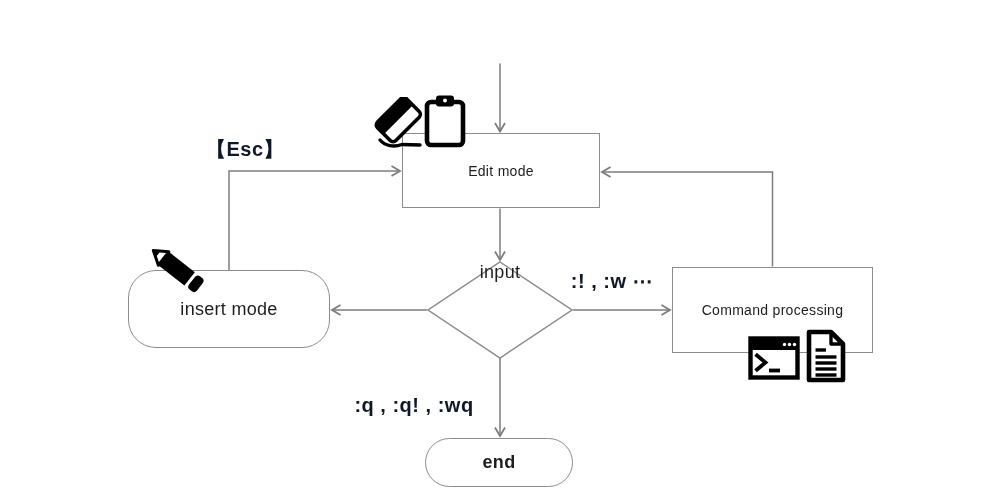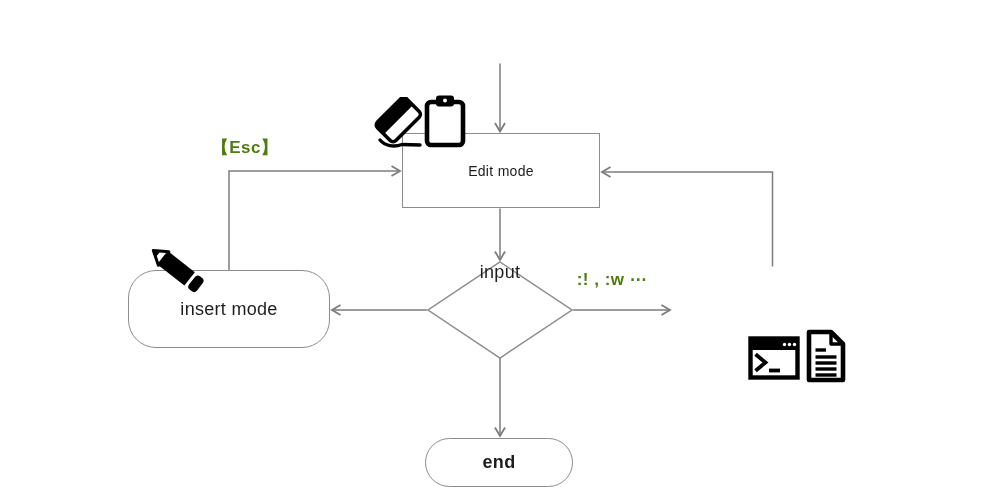--- a/index.html
+++ b/index.html
@@ -30,22 +30,22 @@
     position:absolute;left:428px;top:262px;width:144px;height:96px;
     display:flex;align-items:flex-start;justify-content:center;
     font-size:18px;color:#1d1d1f;z-index:3;letter-spacing:.3px;
   }
   #connector-layer{
     position:absolute;left:0;top:0;width:1000px;height:500px;
     z-index:2;pointer-events:none;
   }
   .edge-label{
     position:absolute;z-index:3;
-    font-weight:700;color:#4d7c0f;
-    text-align:center;font-size:17px;letter-spacing:.5px;
+    font-weight:700;color:#0f172a;
+    text-align:center;font-size:20px;letter-spacing:.5px;
     white-space:nowrap;
   }
   #edge-label-esc{left:197px;top:136px;width:96px;}
   #edge-label-insert-keys{left:333px;top:272px;width:96px;}
   #edge-label-command-keys{left:558px;top:269px;width:108px;}
   #edge-label-quit-keys{left:336px;top:394px;width:156px;}
   .icon{position:absolute;z-index:4;line-height:0;}
   #icon-eraser{left:372px;top:97px;width:54px;height:54px;}
   #icon-clipboard{left:424px;top:94px;width:42px;height:54px;}
   #icon-pencil{left:138px;top:241px;width:78px;height:56px;}
@@ -59,20 +59,23 @@
 
 
   <div class="node" id="node-edit">
     <span>Edit mode</span>
   </div>
 
   <div class="node" id="node-insert">
     <span>insert mode</span>
   </div>
 
+  <div class="node" id="node-command">
+    <span>Command processing</span>
+  </div>
 
   <div class="node pill" id="node-end">
     <span>end</span>
   </div>
 
   <svg id="connector-layer" width="1000" height="500" viewBox="0 0 1000 500">
     <defs>
       <marker id="arrow" viewBox="-12 -7 14 14" markerWidth="14" markerHeight="14" refX="-0.5" refY="0" orient="auto" markerUnits="userSpaceOnUse">
         <path d="M-8.5,-5 L0,0 L-8.5,5" fill="none" stroke="#7d7d7d" stroke-width="1.8"></path>
       </marker>
@@ -88,20 +91,21 @@
     </g>
     <polygon points="500,262 572,310 500,358 428,310" fill="#ffffff" stroke="#8c8c8c" stroke-width="1.5"></polygon>
   </svg>
 
   <div id="label-input">
     <span>input</span>
   </div>
 
   <div class="edge-label" id="edge-label-esc">【Esc】</div>
   <div class="edge-label" id="edge-label-command-keys">:! , :w ⋯</div>
+  <div class="edge-label" id="edge-label-quit-keys">:q , :q! , :wq</div>
 
   <span class="icon" id="icon-eraser">
     <svg width="54" height="54" viewBox="0 0 54 54">
       <g transform="rotate(-45 26 23)">
         <rect x="6" y="10" width="41" height="26" rx="4" fill="#fff" stroke="#000" stroke-width="3.6"></rect>
         <path d="M9,10 h35 a3,3 0 0 1 3,3 v10 h-41 v-10 a3,3 0 0 1 3,-3 z" fill="#000"></path>
       </g>
       <path d="M8,43 c5,6 14,7.5 22,4.5 l18,0.5" fill="none" stroke="#000" stroke-width="3.4" stroke-linecap="round"></path>
     </svg>
   </span>

